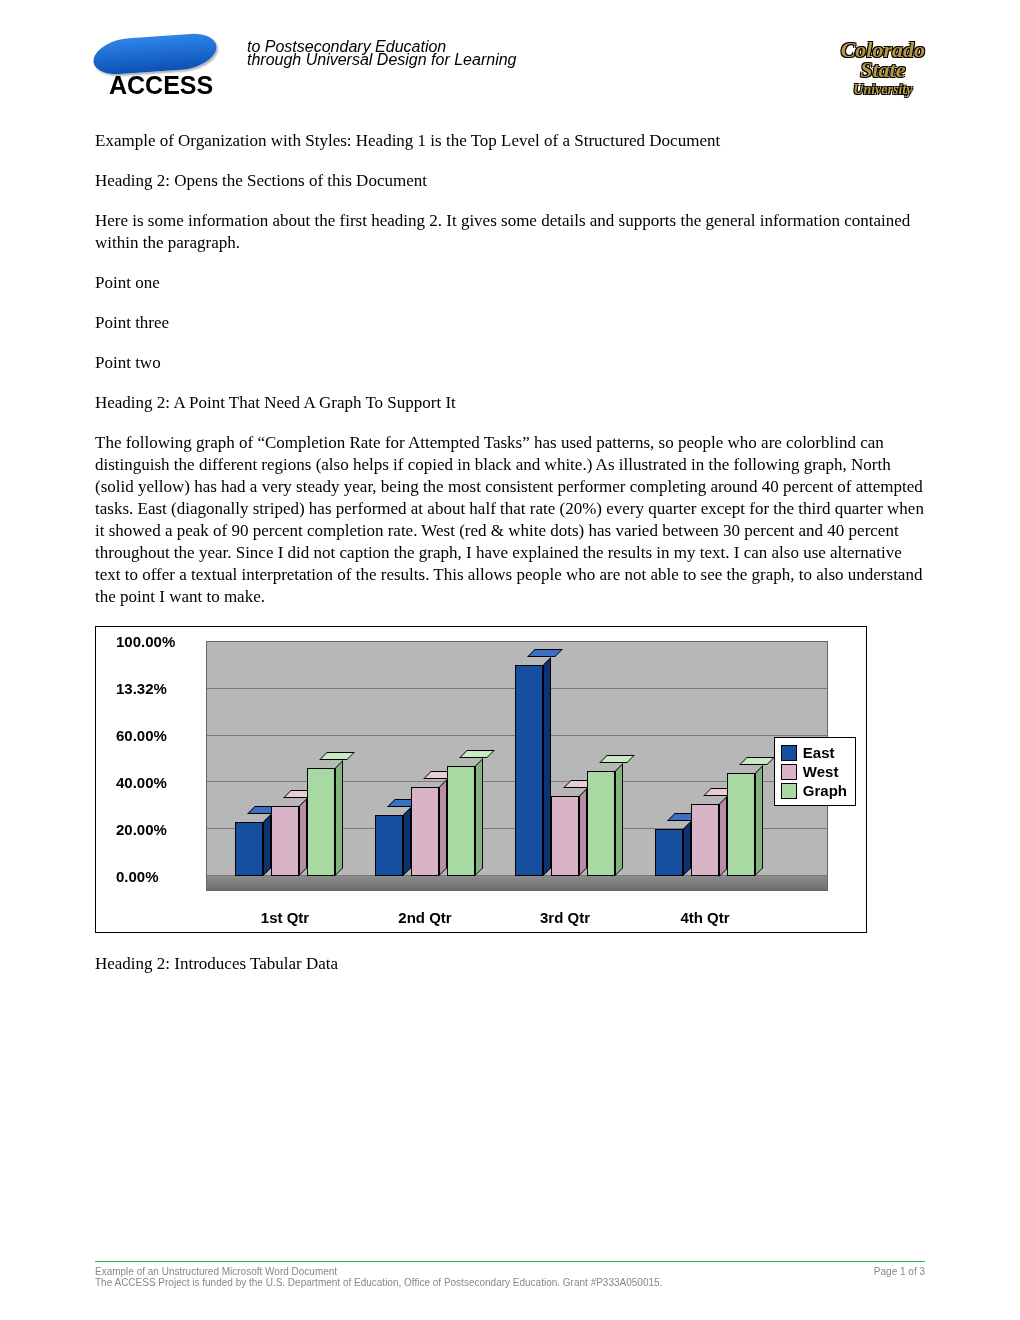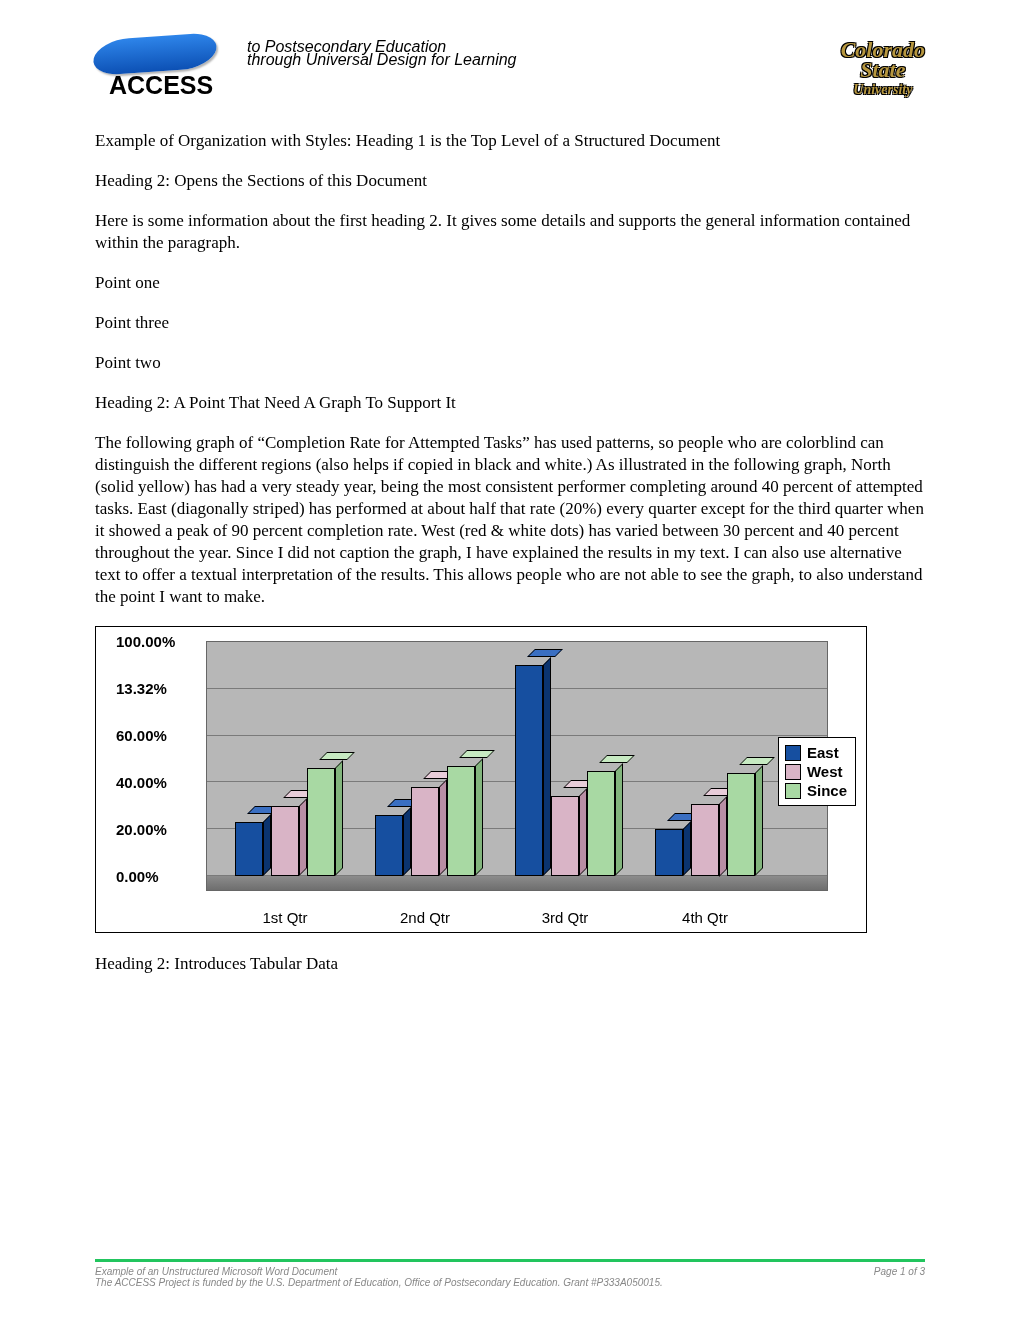--- a/index.html
+++ b/index.html
@@ -123,21 +123,21 @@
     font-weight: 700;
     font-size: 15px;
     color: #000;
   }
   .x-tick {
     position: absolute;
     bottom: 6px;
     width: 134px;
     text-align: center;
     font-family: Arial, Helvetica, sans-serif;
-    font-weight: 400;
+    font-weight: 700;
     font-size: 15px;
   }
   .bar-group {
     position: absolute;
     bottom: 14px;  
     width: 120px;
     height: 234px; 
     display: flex;
     align-items: flex-end;
     gap: 8px;
@@ -203,26 +203,25 @@
   .sw-e { background:#164fa0; }
   .sw-w { background:#d9b4c6; }
   .sw-n { background:#a8d9a3; }
 
   
   .footer {
     position: absolute;
     left: 95px;
     right: 95px;
     bottom: 32px;
-    border-top: 3px solid #22c55e;
+    border-top: 1px solid #22c55e;
     padding-top: 4px;
     font-family: Verdana, Arial, sans-serif;
     font-size: 10px;
     color: #888;
-    font-style: italic;
   }
   .footer-row {
     display: flex;
     justify-content: space-between;
   }
 </style>
 </head>
 <body>
 
 <div class="page">
@@ -350,21 +349,21 @@
       <div>
           <span class="swatch sw-e"></span>
           <span>East</span>
         </div>
       <div>
           <span class="swatch sw-w"></span>
           <span>West</span>
         </div>
       <div>
           <span class="swatch sw-n"></span>
-          <span>Since</span>
+          <span>Graph</span>
         </div>
     </div>
   </div>
 
   <p class="para" style="margin-top:20px">Heading 2: Introduces Tabular Data</p>
 
   <div class="footer">
     <div class="footer-row">
       <span>Example of an Unstructured Microsoft Word Document</span>
       <span>Page 1 of 3</span>

